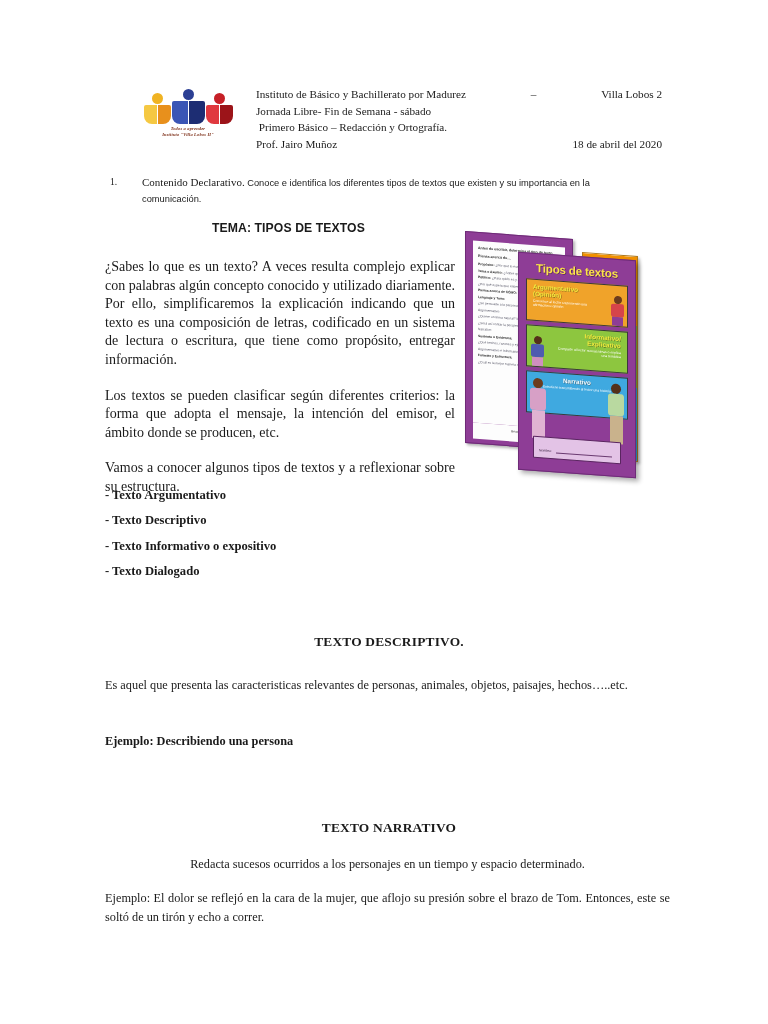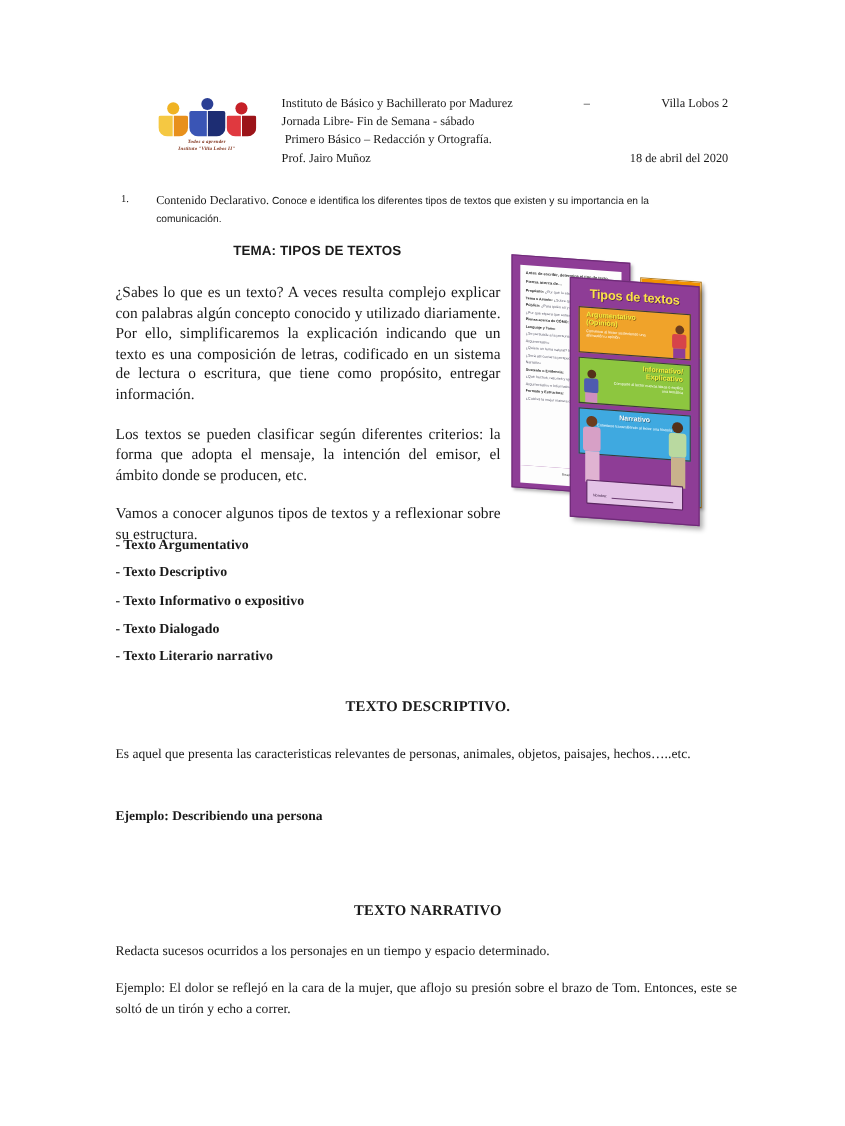--- a/index.html
+++ b/index.html
@@ -187,21 +187,21 @@
     position: absolute;
     left: 105px;
     width: 565px;
     font-size: 12.3px;
     line-height: 19px;
     text-align: justify;
   }
   .fw.p1 { top: 676px; }
   .fw.p2 { top: 732px; font-weight: bold; text-align: left; }
   .fw.p3 { top: 755px; }
-  .fw.p4 { top: 855px; text-align: left; }
+  .fw.p4 { top: 855px; text-align: center; }
   .fw.p5 { top: 889px; }
 
   
   .brochure {
     position: absolute;
     left: 462px;
     top: 232px;
     width: 192px;
     height: 252px;
   }
@@ -452,21 +452,20 @@
     <p>¿Sabes lo que es un texto? A veces resulta complejo explicar con palabras algún concepto conocido y utilizado diariamente. Por ello, simplificaremos la explicación indicando que un texto es una composición de letras, codificado en un sistema de lectura o escritura, que tiene como propósito, entregar información.</p>
     <p>Los textos se pueden clasificar según diferentes criterios: la forma que adopta el mensaje, la intención del emisor, el ámbito donde se producen, etc.</p>
     <p class="tight">Vamos a conocer algunos tipos de textos y a reflexionar sobre su estructura.</p>
   </div>
 
   <div class="type-list">
     <div>- Texto Argumentativo</div>
     <div>- Texto Descriptivo</div>
     <div>- Texto Informativo o expositivo</div>
     <div>- Texto Dialogado</div>
-    <div>- Texto Literario narrativo</div>
   </div>
 
   <div class="brochure">
 
     <div class="panel leaf-back">
       <div class="inner">
         <div class="mini-title">Antes de escribir, determina el tipo de texto.</div>
         <div class="mini-title">Piensa acerca de…</div>
         <div class="mini-row"><b>Propósito:</b> <span class="q">¿Por qué lo escribo?</span></div>
         <div class="mini-row"><b>Tema o Asunto:</b> <span class="q">¿Sobre qué escribo?</span></div>

